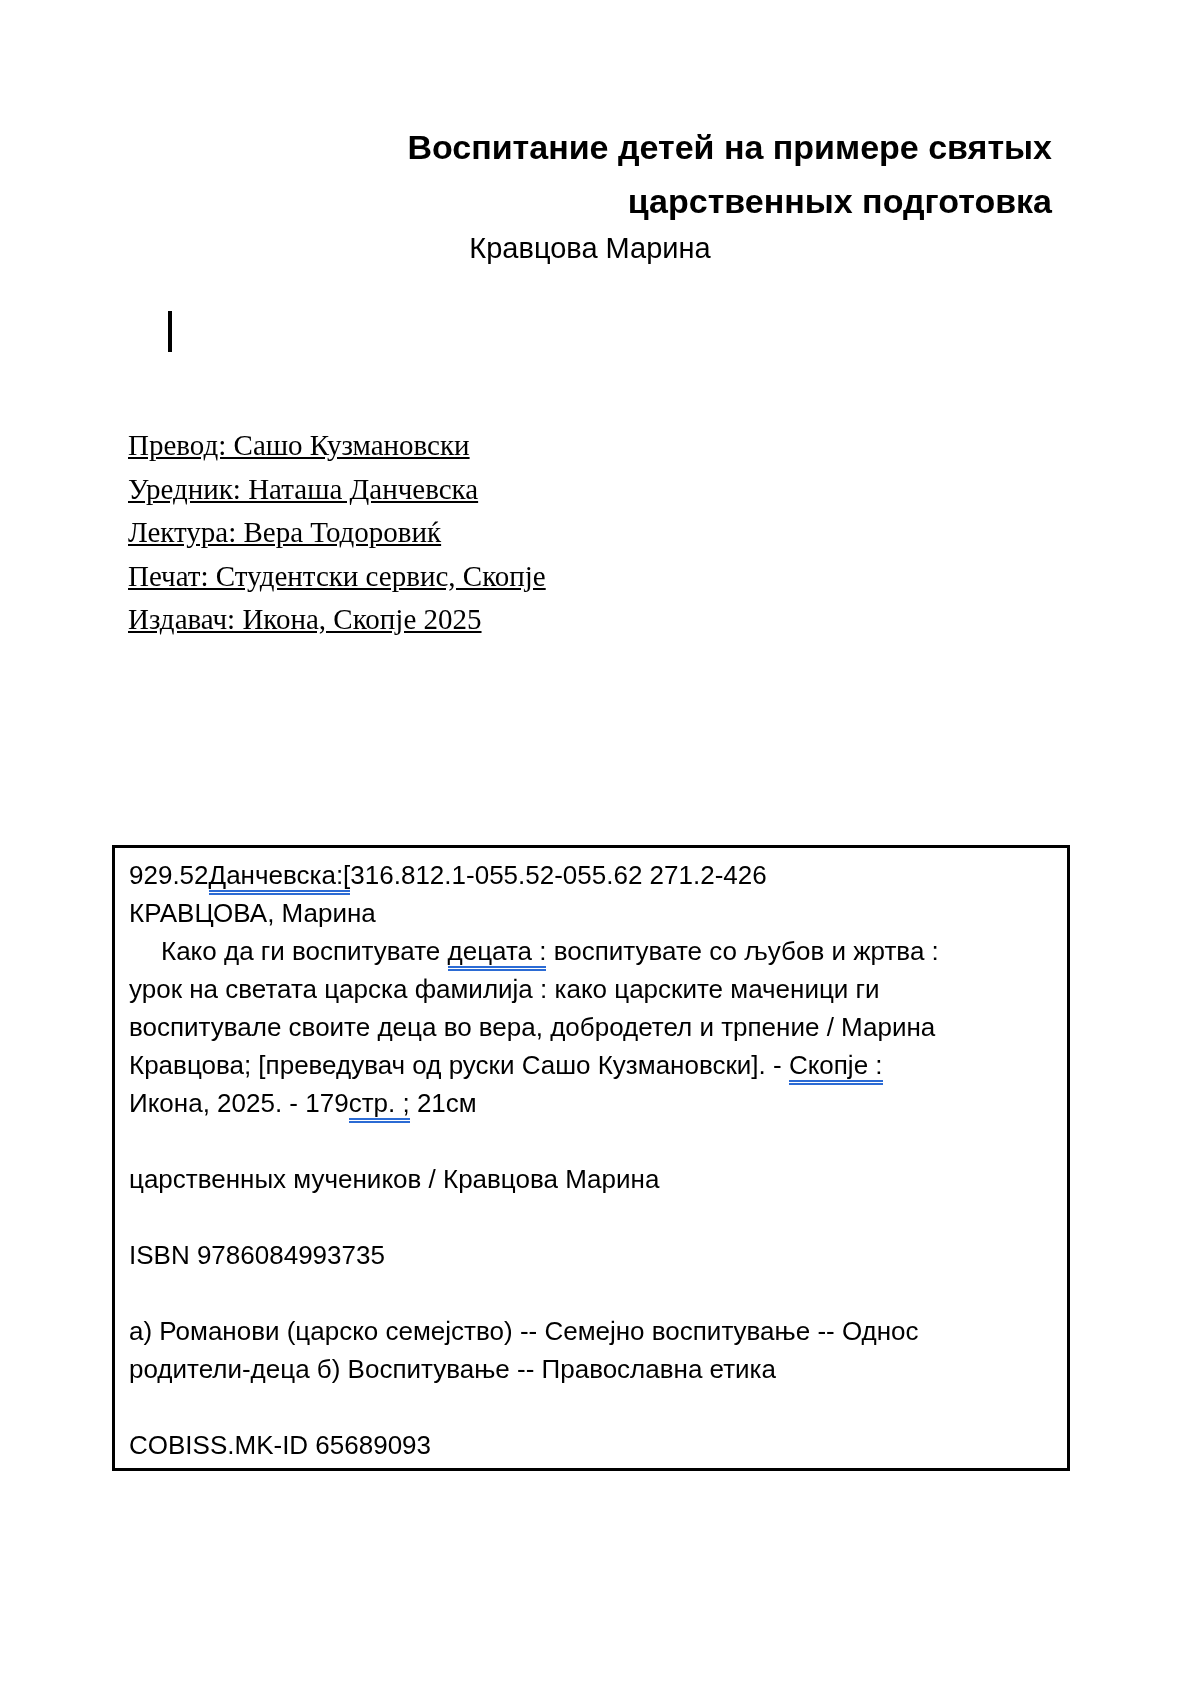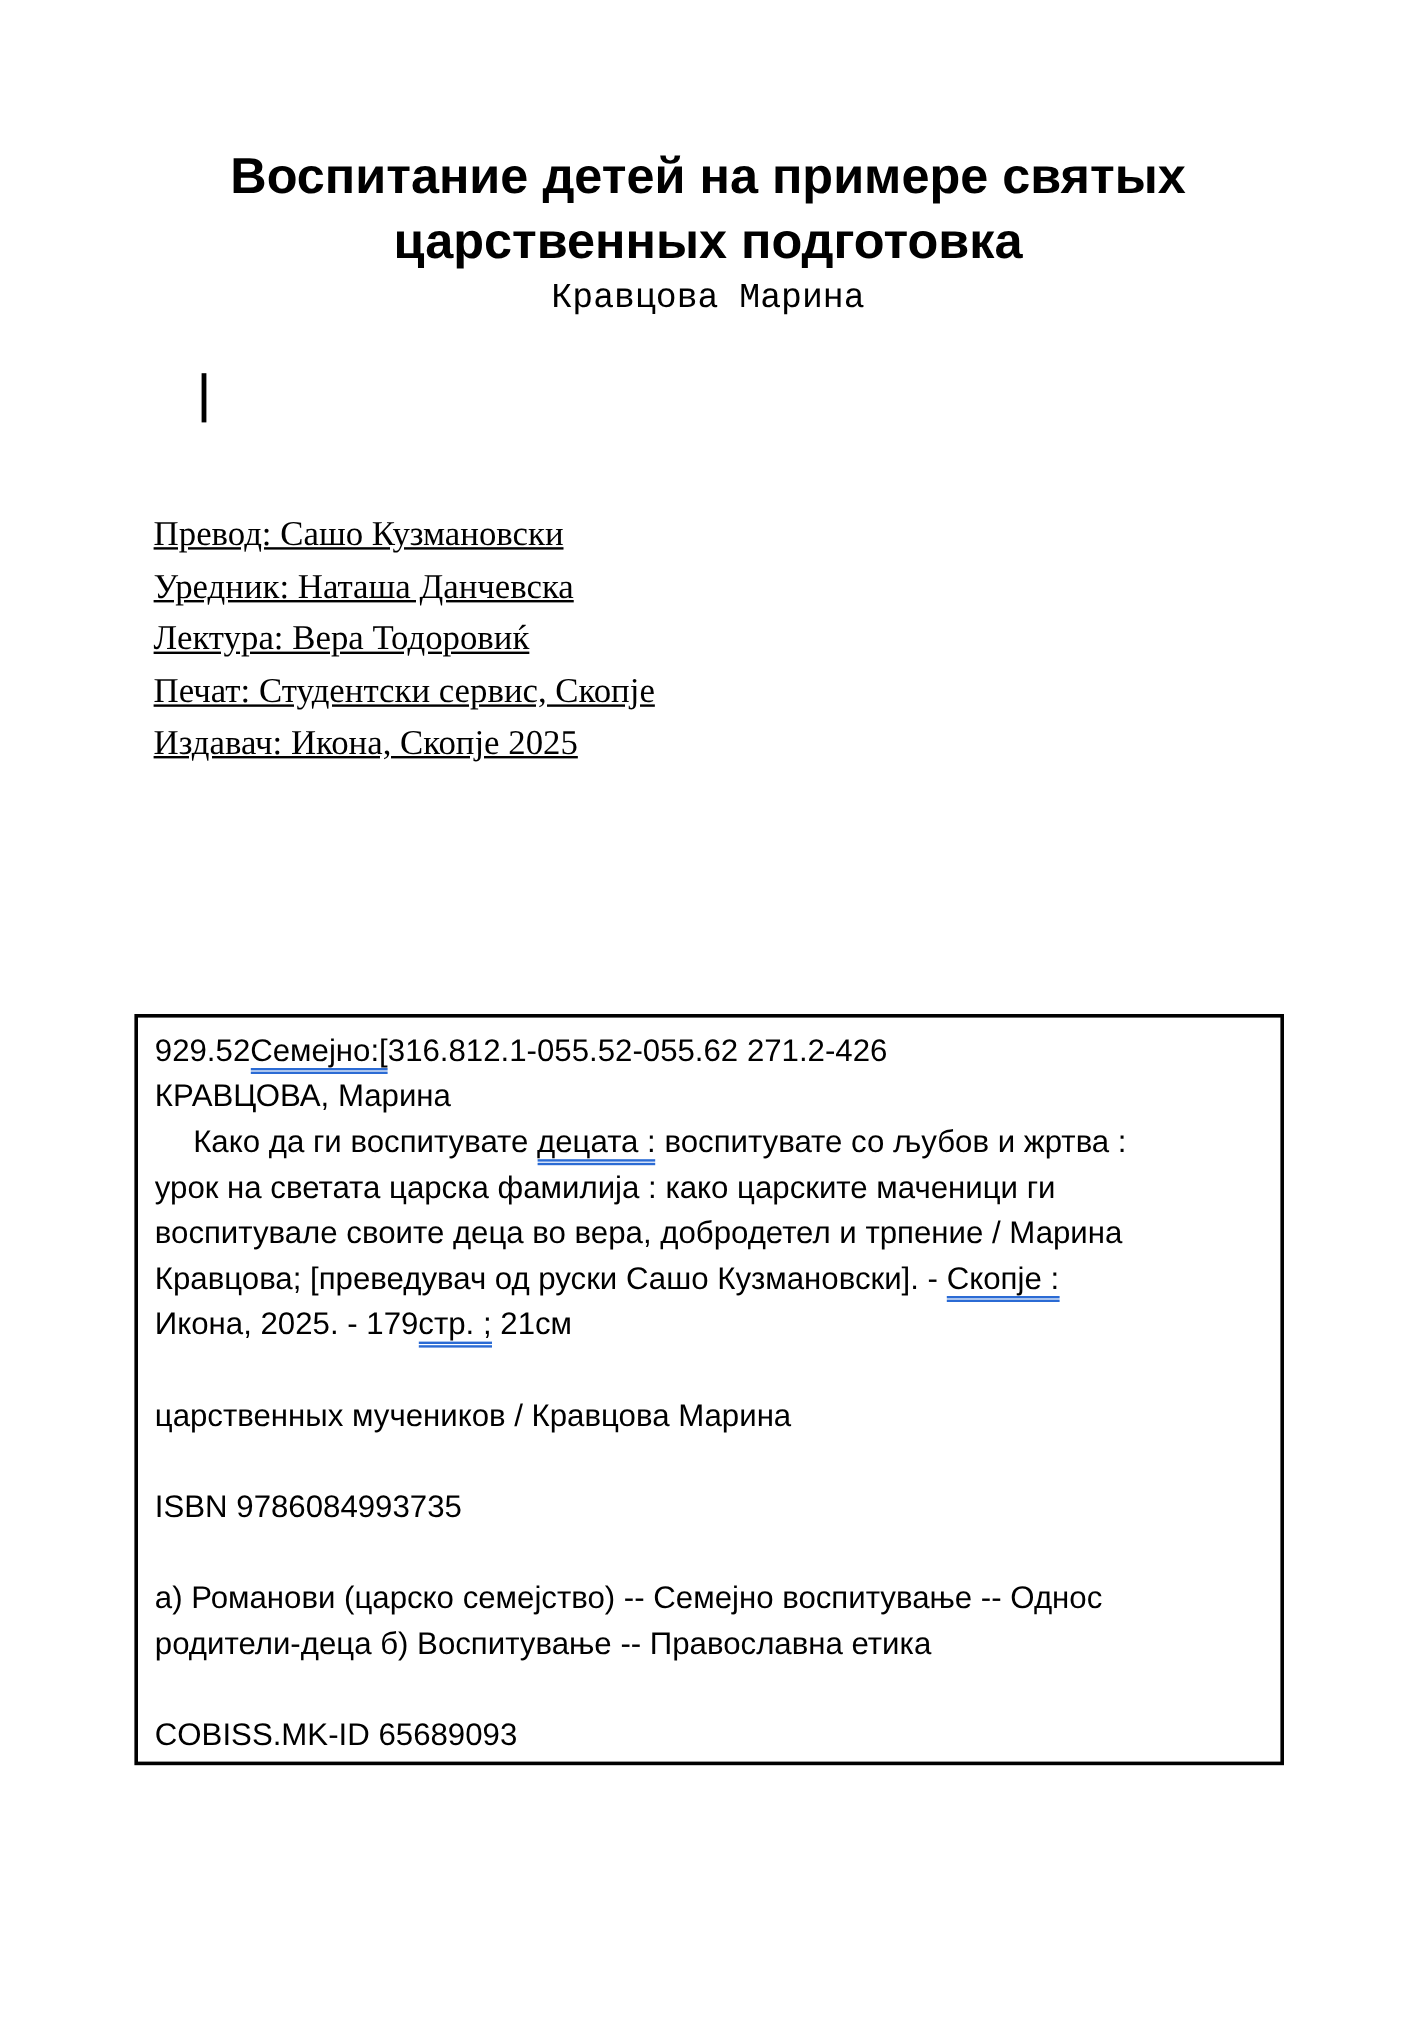--- a/index.html
+++ b/index.html
@@ -21,26 +21,27 @@
   .title-block {
     position: absolute;
     top: 120px;
     left: 128px;
     width: 924px;
     text-align: center;
   }
   .doc-title {
     font-family: "Liberation Sans", sans-serif;
     font-weight: 700;
-    font-size: 42px;
+    font-size: 34px;
     line-height: 54px;
     color: #000000;
+    text-align: right;
   }
   .doc-subtitle {
-    font-family: Liberation Mono, monospace;
+    font-family: Liberation Sans, sans-serif;
     font-weight: 400;
     font-size: 29px;
     line-height: 41px;
     color: #000000;
   }
 
   
   .caret {
     position: absolute;
     left: 168px;
@@ -110,21 +111,21 @@
 
   <div class="credits">
       <div class="credit-line">Превод: Сашо Кузмановски</div>
       <div class="credit-line">Уредник: Наташа Данчевска</div>
       <div class="credit-line">Лектура: Вера Тодоровиќ</div>
       <div class="credit-line">Печат: Студентски сервис, Скопје</div>
       <div class="credit-line">Издавач: Икона, Скопје 2025</div>
     </div>
 
   <div class="cip-box" style="--gu-color: #2b6bd4;">
-      <div class="cip-line"><span class="">929.52</span><span class="gu">Семејно:[</span><span class="">316.812.1-055.52-055.62 271.2-426</span></div>
+      <div class="cip-line"><span class="">929.52</span><span class="gu">Данчевска:[</span><span class="">316.812.1-055.52-055.62 271.2-426</span></div>
       <div class="cip-line"><span class="">КРАВЦОВА, Марина</span></div>
       <div class="cip-line indent"><span class="">Како да ги воспитувате </span><span class="gu">децата :</span><span class=""> воспитувате со љубов и жртва :</span></div>
       <div class="cip-line"><span class="">урок на светата царска фамилија : како царските маченици ги</span></div>
       <div class="cip-line"><span class="">воспитувале своите деца во вера, добродетел и трпение / Марина</span></div>
       <div class="cip-line"><span class="">Кравцова; [преведувач од руски Сашо Кузмановски]. - </span><span class="gu">Скопје :</span></div>
       <div class="cip-line"><span class="">Икона, 2025. - 179</span><span class="gu">стр. ;</span><span class=""> 21см</span></div>
       <div class="cip-line blank"></div>
       <div class="cip-line"><span class="">царственных мучеников / Кравцова Марина</span></div>
       <div class="cip-line blank"></div>
       <div class="cip-line"><span class="">ISBN 9786084993735</span></div>

